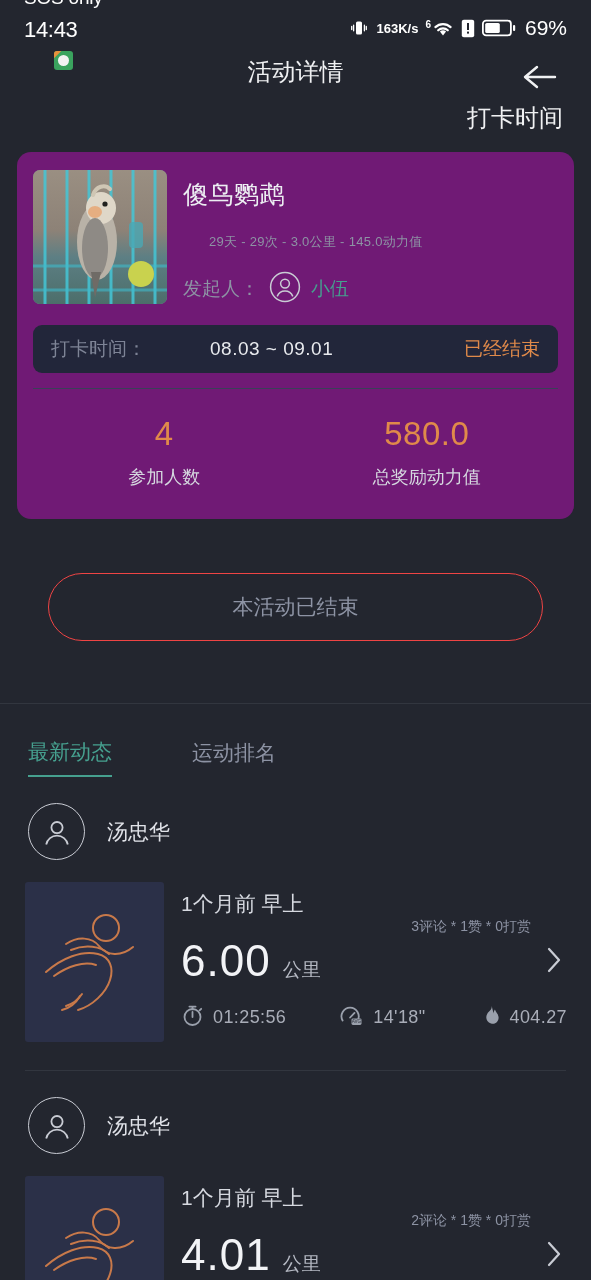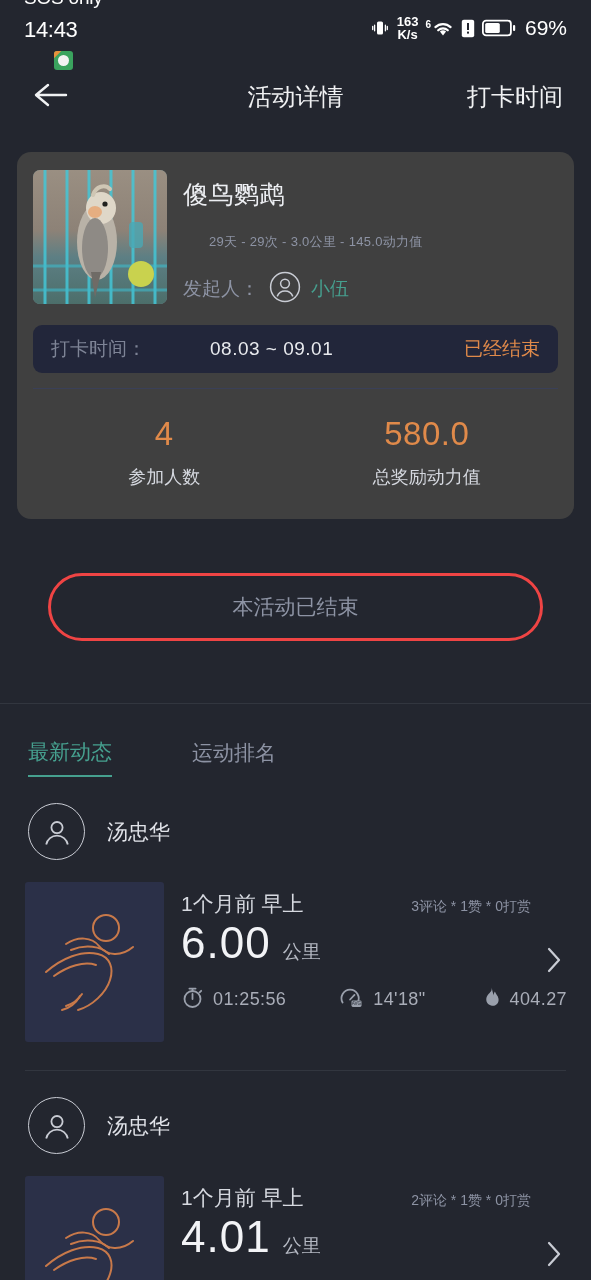--- a/index.html
+++ b/index.html
@@ -28,47 +28,47 @@
     content:""; position:absolute; left:4px; top:4px;
     width:11px; height:11px; border-radius:50%;
     background:#f2f2f2;
   }
   .sb-appicon::after{
     content:""; position:absolute; left:0; top:0;
     width:8px; height:8px; background:#e8913c;
     clip-path:polygon(0 0,100% 0,0 100%);
   }
   .sb-right { margin-left:auto; display:flex; align-items:center; gap:7px; }
-  .sb-speed { display:flex; flex-direction:column; align-items:center; line-height:1.0; }
+  .sb-speed { display:flex; flex-direction:row; align-items:center; line-height:1.0; }
   .sb-speed .n { font-size:13px; font-weight:600; }
   .sb-speed .u { font-size:13px; font-weight:600; }
   .sb-wifi-wrap { position:relative; display:flex; align-items:flex-end; }
   .sb-wifi-6 { font-size:10px; font-weight:700; margin-right:1px; margin-bottom:7px;}
   .sb-batt-pct { font-size:21px; font-weight:500; margin-left:2px; }
   .icn { display:block; }
 
   
   .navbar {
-    height:82px; display:flex; align-items:center;
-    padding:0 28px; position:relative;
+    height:82px; display:flex; align-items:flex-end;
+    padding:0 28px; position:relative;flex-direction:column;
   }
   .nav-back { width:46px; height:46px; display:flex; align-items:center; justify-content:center; cursor:pointer;}
   .nav-title {
     position:absolute; left:0; right:0; text-align:center;
     font-size:24px; color:#f0f1f3; pointer-events:none;
   }
   .nav-action {
     margin-left:auto; font-size:24px; color:#f0f1f3;
     cursor:pointer; position:relative; z-index:2;
   }
 
   
   .card {
     margin:14px 17px 0 17px;
-    background:#404040;
+    background:#701a75;
     border-radius:14px;
     padding:18px 16px 0 16px;
   }
   .card-top { display:flex; gap:16px; }
   .thumb {
     width:134px; height:134px; border-radius:7px;
     flex:none; overflow:hidden; position:relative;
     background:#6e8d92;
   }
   .thumb svg{ display:block; }
@@ -95,21 +95,21 @@
   .card-div { height:1px; background:#3a4058; margin:15px 0 0 0; }
 
   .stats { display:flex; padding:26px 0 30px 0; }
   .stat { flex:1; text-align:center; }
   .stat-num { font-size:33px; color:#e08a4a; letter-spacing:0.5px;}
   .stat-lbl { font-size:18px; color:#d5d8df; margin-top:12px; }
 
   
   .ended-btn {
     margin:54px 48px 0 48px;
-    height:68px; border:3px solid #ef4444;
+    height:68px; border:1px solid #ef4444;
     border-radius:34px;
     display:flex; align-items:center; justify-content:center;
     color:#8d93a4; font-size:21px;
     cursor:pointer;
   }
 
   .section-div { height:1px; background:#32363f; margin-top:62px; }
 
   
   .tabs { display:flex; align-items:center; padding:34px 0 0 28px; gap:80px; }
@@ -126,21 +126,21 @@
   }
   .feed-username { font-size:21px; color:#e0e2e8; }
 
   .feed-body { display:flex; gap:17px; padding:22px 24px 0 25px; }
   .run-thumb {
     width:139px; height:160px; flex:none;
     background:#2b3048; border-radius:3px;
     display:flex; align-items:center; justify-content:center;
   }
   .feed-main { flex:1; min-width:0; position:relative; padding-top:8px; }
-  .feed-row1 { display:flex; align-items:baseline; }
+  .feed-row1 { display:flex; align-items:baseline;flex-direction:column; }
   .feed-when { font-size:21px; color:#d6d9e0; }
   .feed-social { margin-left:auto; font-size:14px; color:#8d93a4; padding-right:36px;}
   .feed-dist { display:flex; align-items:baseline; }
   .dist-num { font-size:44px; color:#f2f3f6; letter-spacing:1px; font-weight:300;}
   .dist-unit { font-size:19px; color:#b6bac4; margin-left:12px; }
   .chev {
     position:absolute; right:4px; top:50%; transform:translateY(-50%);
     cursor:pointer;
   }
   .metrics { display:flex; margin-top:18px; }

